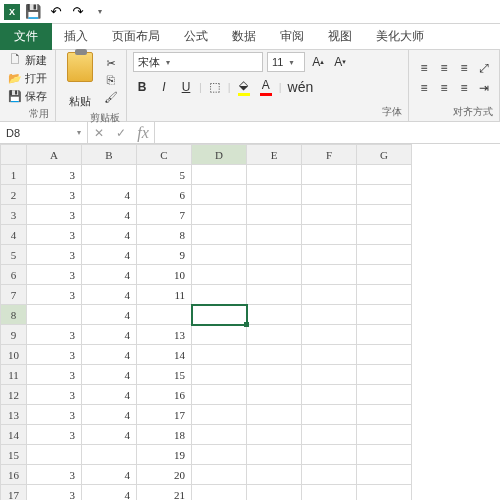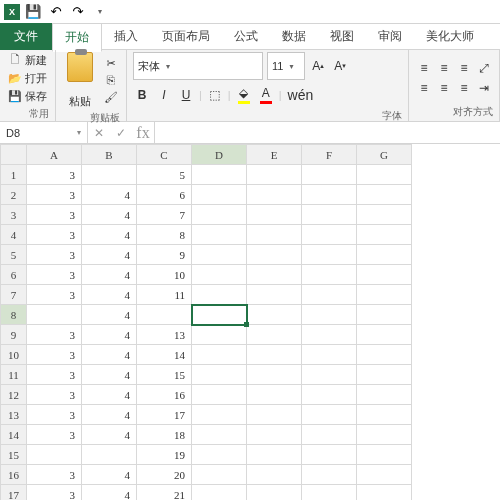--- a/index.html
+++ b/index.html
@@ -18,36 +18,36 @@
 .group-body{flex:1;display:flex;align-items:center;gap:4px}
 .vlist{display:flex;flex-direction:column;gap:1px}
 .vitem{display:flex;align-items:center;gap:3px;padding:1px 2px;font-size:11px;cursor:pointer}
 .vitem .ico{width:14px;height:14px;display:inline-flex;align-items:center;justify-content:center}
 .paste-big{display:flex;flex-direction:column;align-items:center;width:36px;cursor:pointer}
 .paste-big .clip{width:26px;height:30px;background:linear-gradient(#f8d775,#e8b33a);border:1px solid #c9922a;border-radius:2px;position:relative}
 .paste-big .clip:before{content:"";position:absolute;top:-4px;left:7px;width:12px;height:6px;background:#888;border-radius:2px}
 .side-btns{display:flex;flex-direction:column;gap:1px}
 .smbtn{width:18px;height:16px;display:flex;align-items:center;justify-content:center;cursor:pointer;font-size:11px}
 .font-row{display:flex;gap:4px;align-items:center;margin-bottom:3px}
-.sel{border:1px solid #c5c5c5;background:#fff;height:28px;padding:0 4px;font-size:11px;display:flex;align-items:center;gap:6px;cursor:pointer}
+.sel{border:1px solid #c5c5c5;background:#fff;height:20px;padding:0 4px;font-size:11px;display:flex;align-items:center;gap:6px;cursor:pointer}
 .sel .dd{font-size:8px;color:#666}
 .tbtn{min-width:18px;height:18px;display:flex;align-items:center;justify-content:center;cursor:pointer;font-size:12px;padding:0 2px}
 .bold{font-weight:bold}
 .ital{font-style:italic}
 .under{text-decoration:underline}
 .colorbar{width:12px;height:3px;background:red;margin-top:1px}
 .colorbar.y{background:#ffff00}
 .align-grid{display:flex;flex-direction:column;gap:2px}
 .align-row{display:flex;gap:2px}
 .namebox-row{display:flex;height:22px;border-bottom:1px solid #d4d4d4;align-items:stretch}
 .namebox{width:88px;border-right:1px solid #d4d4d4;display:flex;align-items:center;padding:0 6px;font-size:11px;background:#fff}
 .namebox .dd{margin-left:auto;font-size:8px;color:#888}
 .fx-btns{display:flex;align-items:center;border-right:1px solid #d4d4d4}
 .fx-btn{width:22px;display:flex;align-items:center;justify-content:center;color:#999;font-size:12px;cursor:pointer}
-.fx-lbl{font-family:serif;font-size:16px}
+.fx-lbl{font-style:italic;font-family:serif;font-size:16px}
 .formula{flex:1;padding:0 6px;display:flex;align-items:center}
 .sheet{overflow:hidden;position:relative}
 table{border-collapse:collapse;table-layout:fixed}
 th,td{border:1px solid #d9d9d9;height:20px;font-size:11px;font-family:SimSun,serif}
 th{background:#f0f0f0;font-weight:normal;color:#444;text-align:center}
 .corner{width:26px;background:#f0f0f0}
 .ch{width:55px}
 td.rh{background:#f0f0f0;text-align:center;color:#444;width:26px}
 td.data{text-align:right;padding-right:6px}
 .sel-row th,.sel-row td.rh{background:#d5e3cf}
@@ -63,27 +63,26 @@
   <div class="qat">
     <button class="qat-btn">💾</button>
     <button class="qat-btn">↶</button>
     <button class="qat-btn">↷</button>
     <button class="qat-btn" style="font-size:8px;color:#666">▾</button>
   </div>
 </div>
 
 <div class="ribbon-tabs">
   <div class="tab file">文件</div>
-  <div class="tab active">开始</div>
   <div class="tab">插入</div>
   <div class="tab">页面布局</div>
   <div class="tab">公式</div>
   <div class="tab">数据</div>
+  <div class="tab">审阅</div>
   <div class="tab">视图</div>
-  <div class="tab">审阅</div>
   <div class="tab">美化大师</div>
 </div>
 
 <div class="ribbon">
   <div class="group">
     <div class="group-body">
       <div class="vlist">
         <div class="vitem">
             <span class="ico">🗋</span>
             <span>新建</span>

